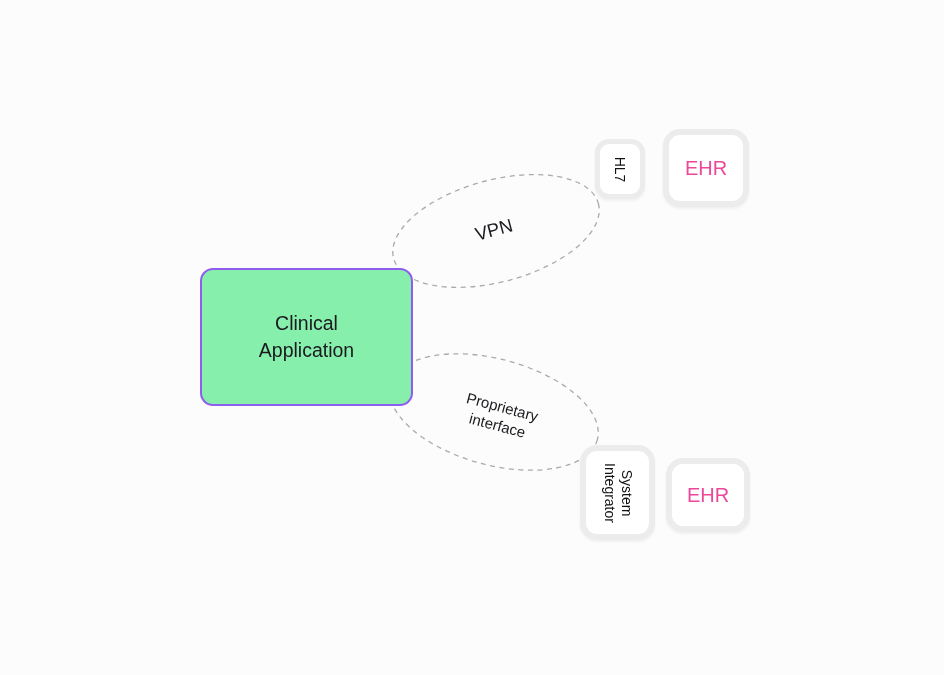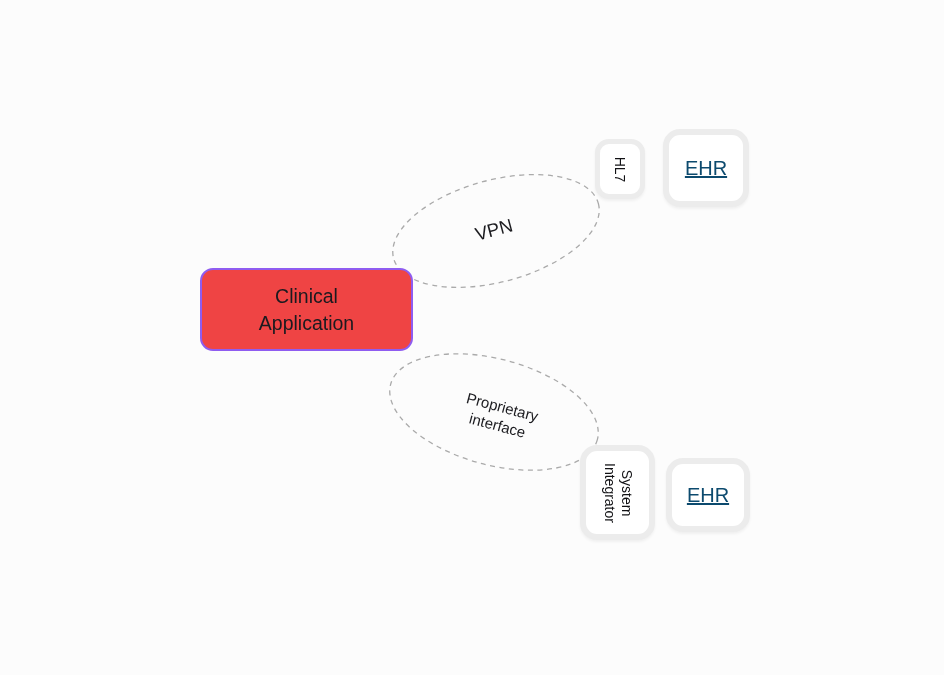--- a/index.html
+++ b/index.html
@@ -22,22 +22,22 @@
   }
   .node {
     position: absolute;
     box-sizing: border-box;
     display: flex;
     align-items: center;
     justify-content: center;
   }
   .clinical-box {
     left: 200px; top: 268px;
-    width: 213px; height: 83px;
-    background: #ef4444;
+    width: 213px; height: 138px;
+    background: #86efac;
     border: 2.5px solid #8F5CF0;
     border-radius: 13px;
   }
   .clinical-label {
     font-size: 19.5px;
     line-height: 27px;
     color: #1A1A1F;
     text-align: center;
     white-space: pre-line;
   }
@@ -60,23 +60,22 @@
   .keycap-si {
     left: 580px; top: 445px;
     width: 75px; height: 95px;
   }
   .keycap-ehr-bottom {
     left: 666px; top: 458px;
     width: 84px; height: 74px;
   }
   .ehr-label {
     font-size: 20px;
-    color: #0c4a6e;
+    color: #ec4899;
     text-align: center;
-    text-decoration: underline;
   }
   .vtext {
     transform: rotate(90deg);
     white-space: pre-line;
     text-align: center;
     font-size: 14px;
     line-height: 17px;
     color: #111114;
   }
   .ellipse-label {

